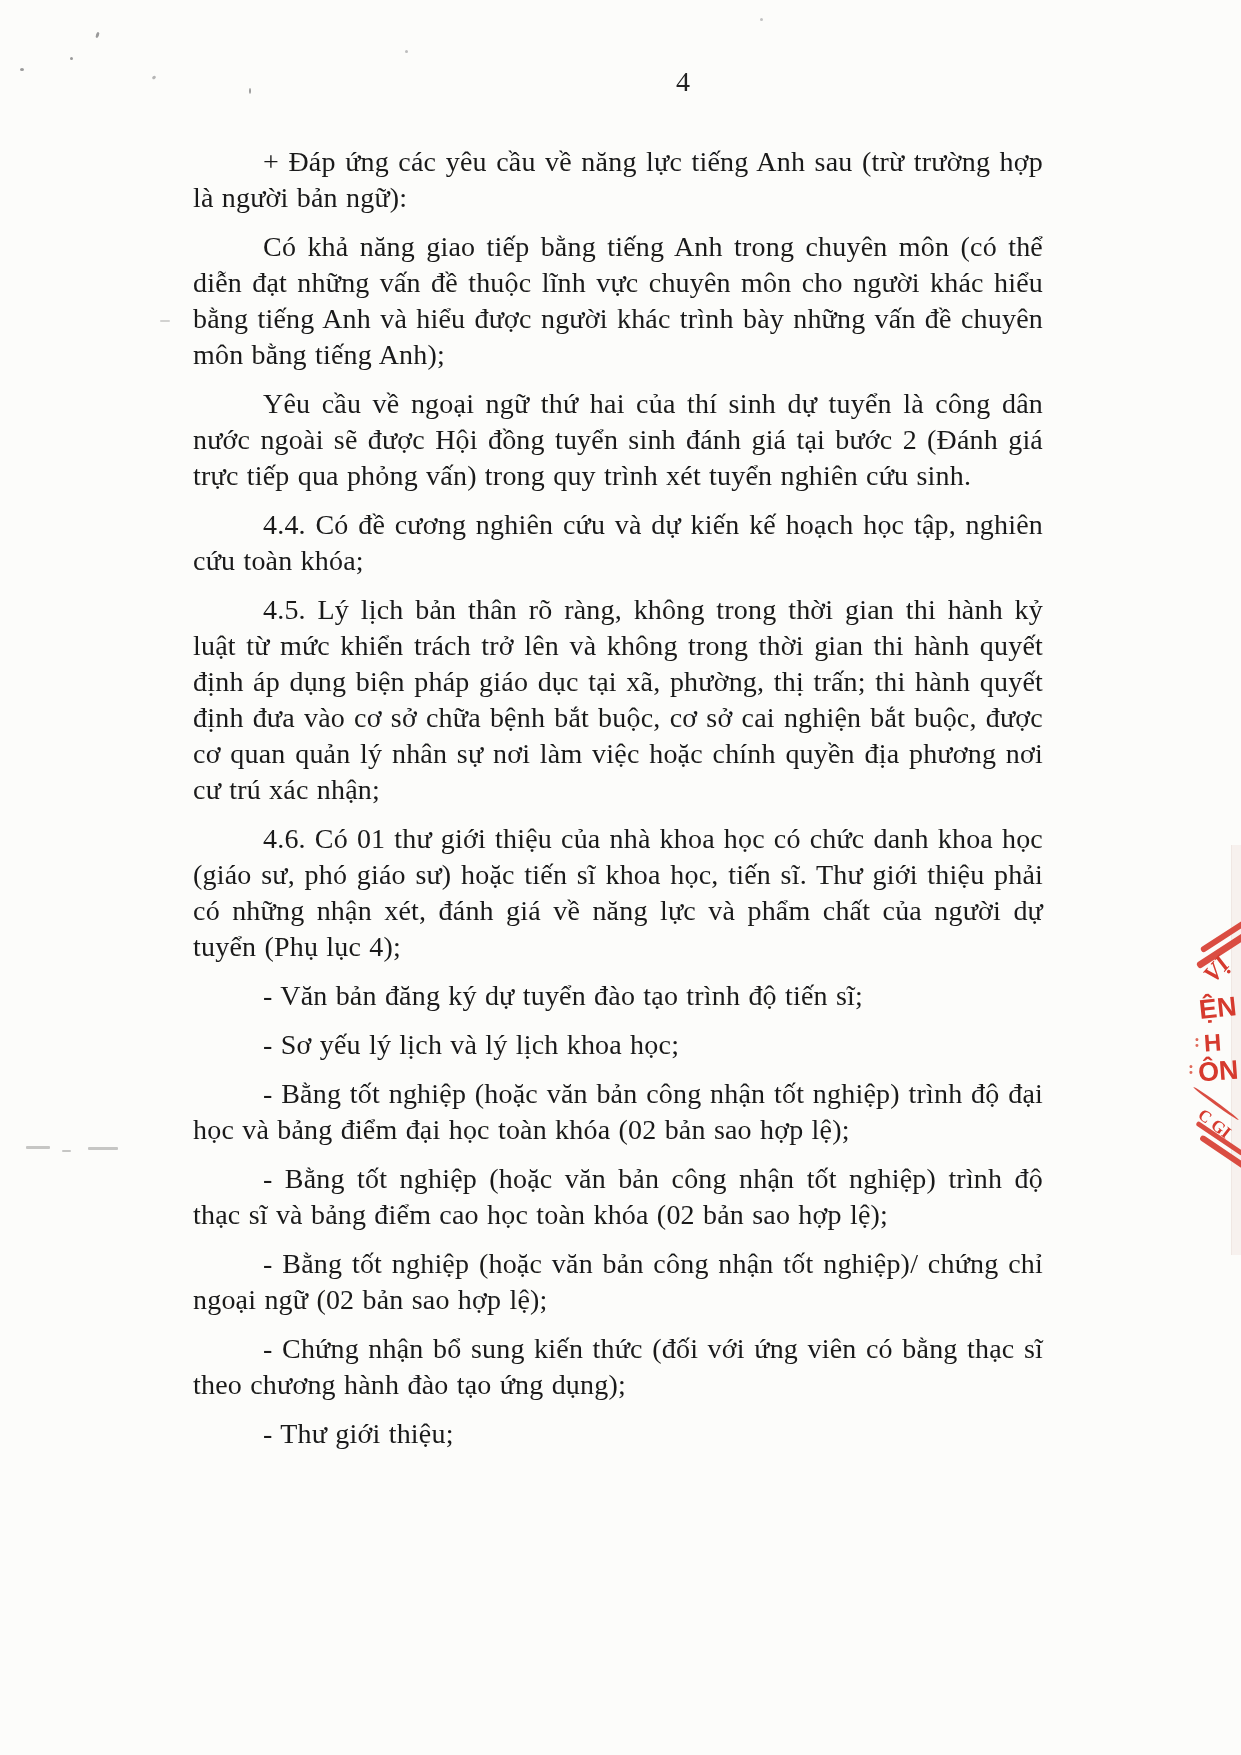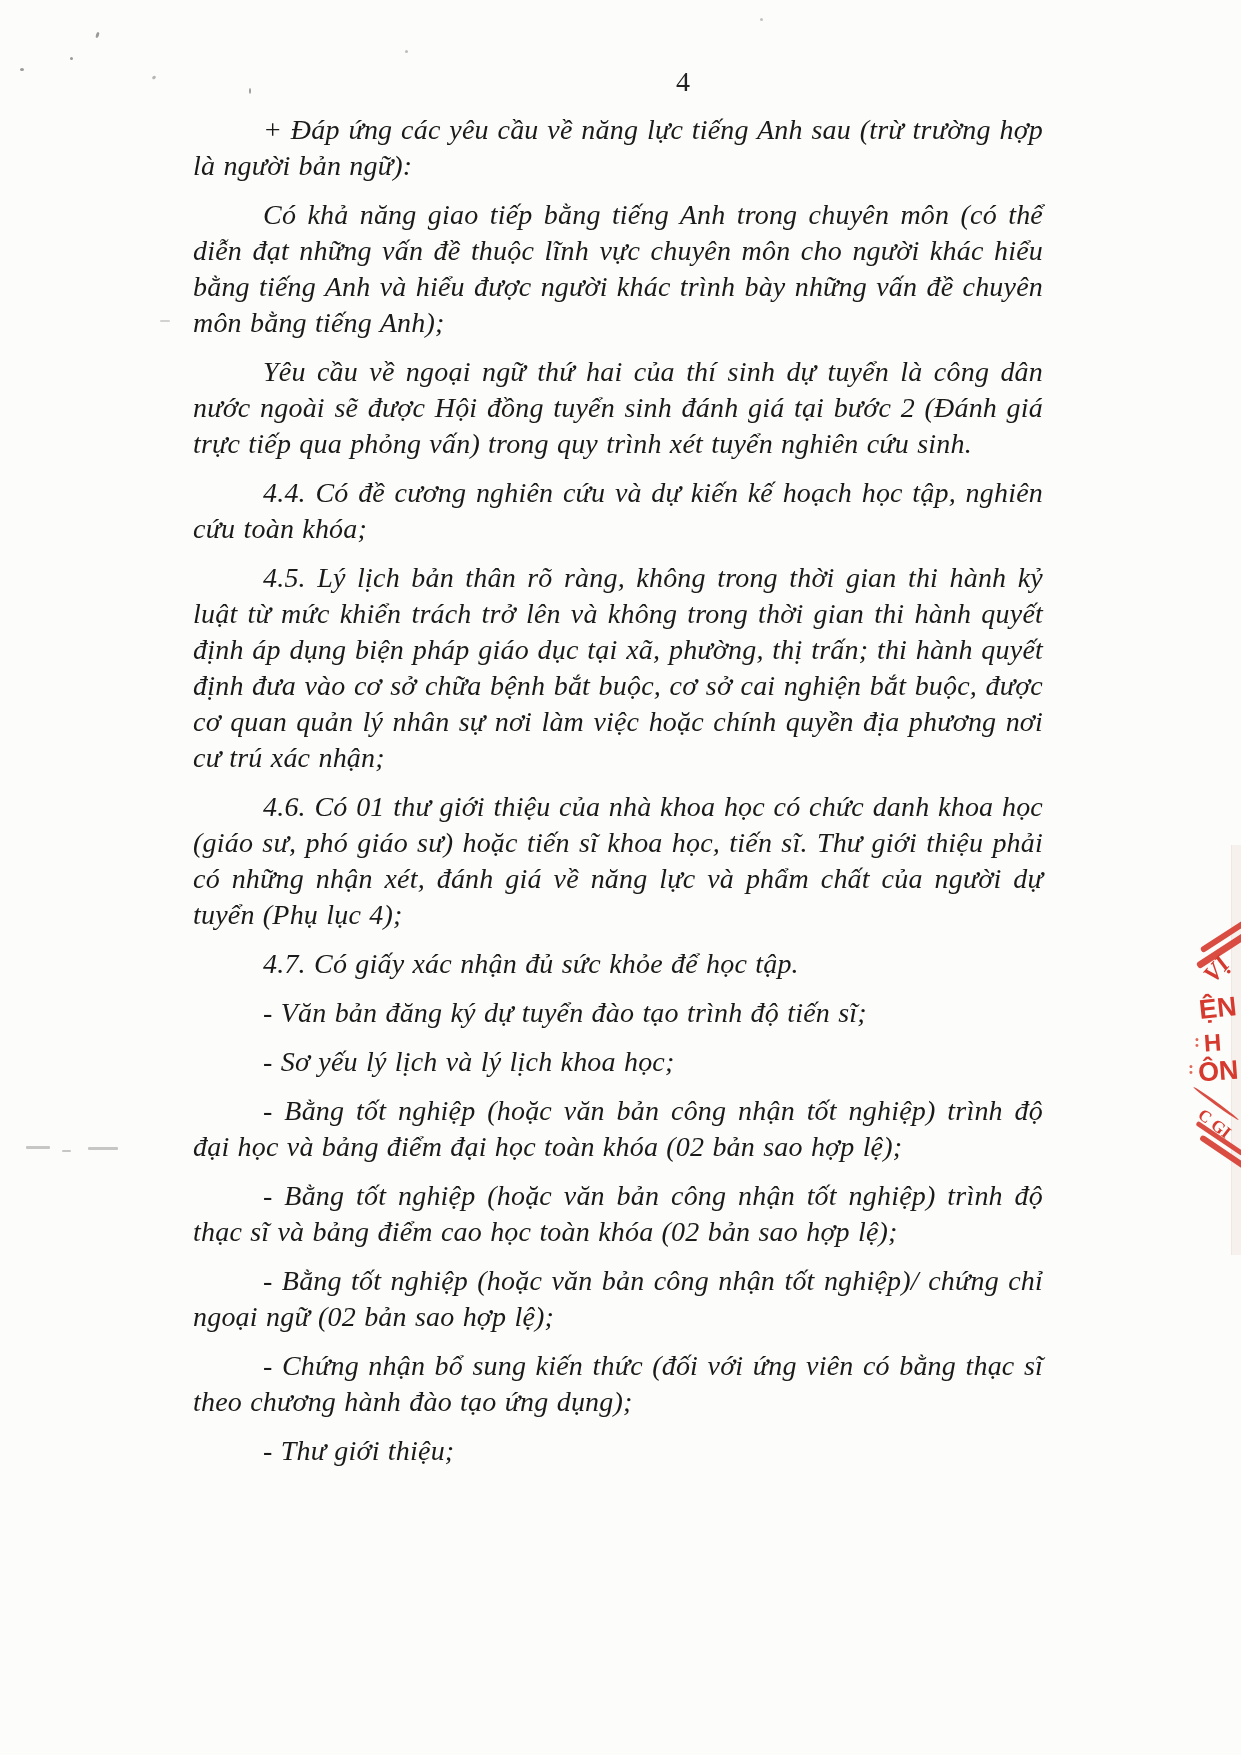--- a/index.html
+++ b/index.html
@@ -16,23 +16,22 @@
     position: absolute; inset: 0;
   }
   .page-number {
     position: absolute;
     top: 66px; left: 676px;
     font-size: 28px;
     color: #222;
   }
   .content {
     position: absolute;
-    top: 112px; left: 193px;
+    top: 144px; left: 193px;
     width: 850px;
-    font-style: italic;
   }
   .content p {
     margin: 13px 0 0 0;
     font-size: 28px;
     line-height: 36px;
     text-align: justify;
     text-indent: 70px;
     letter-spacing: 0.2px;
     word-spacing: 1px;
   }
@@ -79,21 +78,20 @@
 
   <div class="page-number">4</div>
 
   <div class="content" id="paragraphs">
       <p class="body">+ Đáp ứng các yêu cầu về năng lực tiếng Anh sau (trừ trường hợp là người bản ngữ):</p>
       <p class="body">Có khả năng giao tiếp bằng tiếng Anh trong chuyên môn (có thể diễn đạt những vấn đề thuộc lĩnh vực chuyên môn cho người khác hiểu bằng tiếng Anh và hiểu được người khác trình bày những vấn đề chuyên môn bằng tiếng Anh);</p>
       <p class="body">Yêu cầu về ngoại ngữ thứ hai của thí sinh dự tuyển là công dân nước ngoài sẽ được Hội đồng tuyển sinh đánh giá tại bước 2 (Đánh giá trực tiếp qua phỏng vấn) trong quy trình xét tuyển nghiên cứu sinh.</p>
       <p class="body">4.4. Có đề cương nghiên cứu và dự kiến kế hoạch học tập, nghiên cứu toàn khóa;</p>
       <p class="body">4.5. Lý lịch bản thân rõ ràng, không trong thời gian thi hành kỷ luật từ mức khiển trách trở lên và không trong thời gian thi hành quyết định áp dụng biện pháp giáo dục tại xã, phường, thị trấn; thi hành quyết định đưa vào cơ sở chữa bệnh bắt buộc, cơ sở cai nghiện bắt buộc, được cơ quan quản lý nhân sự nơi làm việc hoặc chính quyền địa phương nơi cư trú xác nhận;</p>
       <p class="body">4.6. Có 01 thư giới thiệu của nhà khoa học có chức danh khoa học (giáo sư, phó giáo sư) hoặc tiến sĩ khoa học, tiến sĩ. Thư giới thiệu phải có những nhận xét, đánh giá về năng lực và phẩm chất của người dự tuyển (Phụ lục 4);</p>
-      <p class="body">4.7. Có giấy xác nhận đủ sức khỏe để học tập.</p>
       <p class="body">- Văn bản đăng ký dự tuyển đào tạo trình độ tiến sĩ;</p>
       <p class="body">- Sơ yếu lý lịch và lý lịch khoa học;</p>
       <p class="body">- Bằng tốt nghiệp (hoặc văn bản công nhận tốt nghiệp) trình độ đại học và bảng điểm đại học toàn khóa (02 bản sao hợp lệ);</p>
       <p class="body">- Bằng tốt nghiệp (hoặc văn bản công nhận tốt nghiệp) trình độ thạc sĩ và bảng điểm cao học toàn khóa (02 bản sao hợp lệ);</p>
       <p class="body">- Bằng tốt nghiệp (hoặc văn bản công nhận tốt nghiệp)/ chứng chỉ ngoại ngữ (02 bản sao hợp lệ);</p>
       <p class="body">- Chứng nhận bổ sung kiến thức (đối với ứng viên có bằng thạc sĩ theo chương hành đào tạo ứng dụng);</p>
       <p class="body">- Thư giới thiệu;</p>
     </div>
 
   <div class="edge-strip"></div>

